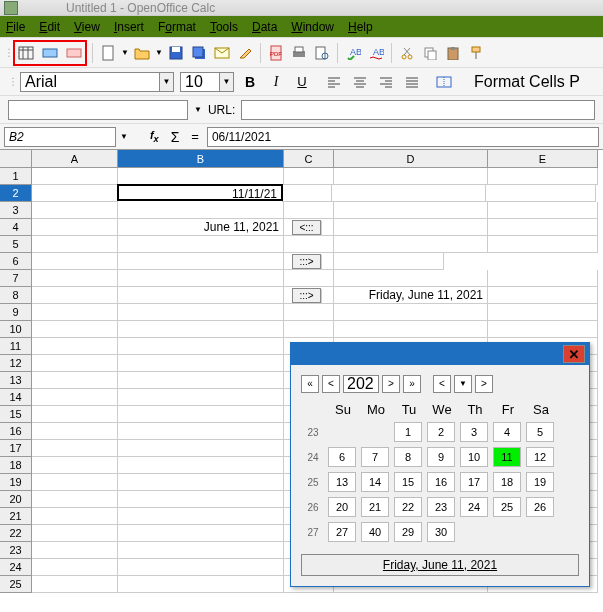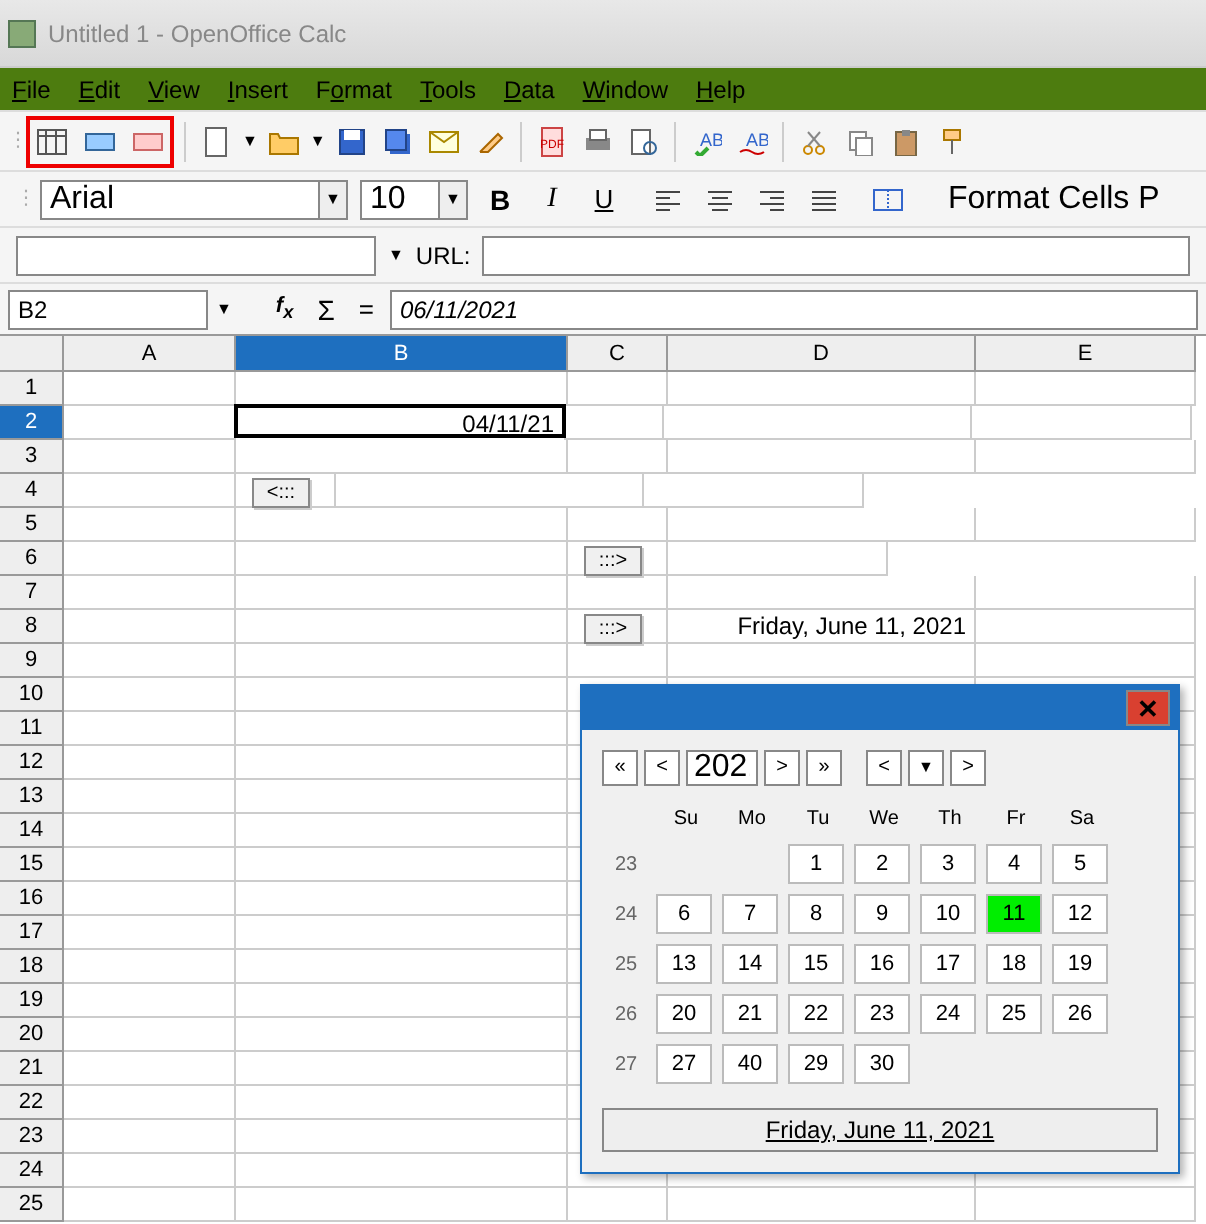--- a/index.html
+++ b/index.html
@@ -1,38 +1,38 @@
 <!DOCTYPE html>
 <html><head>
 <meta charset="utf-8">
 <style>
 * { box-sizing: border-box; margin: 0; padding: 0; }
 body { font-family: Arial, sans-serif; font-size: 11px; background: #fff; width: 603px; height: 612px; overflow: hidden; position: relative; }
-.titlebar { background: linear-gradient(#e8e8e8, #d8d8d8); height: 34px; display: flex; align-items: center; padding: 0 4px; color: #888; font-size: 12px; border-bottom: 1px solid #ccc; }
+.titlebar { background: linear-gradient(#e8e8e8, #d8d8d8); height: 16px; display: flex; align-items: center; padding: 0 4px; color: #888; font-size: 12px; border-bottom: 1px solid #ccc; gap: 42px; }
 .titlebar .icon { width: 14px; height: 14px; background: #8a7; border: 1px solid #575; margin-right: 6px; }
 .menubar { background: #4d7c0f; height: 22px; display: flex; align-items: center; padding: 0 6px; border-bottom: 1px solid #ddd; }
 .menubar span { margin-right: 14px; cursor: default; font-size: 12px; }
 .menubar span u { text-decoration: underline; }
 .toolbar { background: #f5f5f5; height: 30px; display: flex; align-items: center; padding: 0 4px; border-bottom: 1px solid #ddd; gap: 3px; }
 .toolbar .sep { width: 1px; height: 20px; background: #ccc; margin: 0 2px; }
 .tb-btn { width: 20px; height: 20px; display: flex; align-items: center; justify-content: center; border: 1px solid transparent; }
 .redbox { border: 2px solid #e00; padding: 1px; display: flex; gap: 4px; }
 .fontbar { background: #f5f5f5; height: 28px; display: flex; align-items: center; padding: 0 8px; border-bottom: 1px solid #ddd; gap: 6px; }
 .fontbar input[type=text] { height: 20px; border: 1px solid #888; padding: 0 4px; font-size: 16px; }
 .fontname { width: 140px; }
 .fontsize { width: 40px; }
 .dropbtn { width: 14px; height: 20px; border: 1px solid #888; border-left: none; background: #eee; display: flex; align-items: center; justify-content: center; font-size: 8px; }
 .urlbar { background: #f5f5f5; height: 28px; display: flex; align-items: center; padding: 0 8px; border-bottom: 1px solid #ddd; gap: 6px; }
 .urlbar input { height: 20px; border: 1px solid #888; padding: 0 4px; }
 .formulabar { background: #f5f5f5; height: 26px; display: flex; align-items: center; padding: 0 4px; border-bottom: 1px solid #999; gap: 4px; }
-.cellref { width: 100px; height: 20px; border: 1px solid #888; padding: 0 4px; font-size: 12px; }
+.cellref { width: 112px; height: 20px; border: 1px solid #888; padding: 0 4px; font-size: 12px; font-style: italic; }
 .fx { font-style: italic; font-weight: bold; margin: 0 4px; }
 .sigma { font-size: 14px; margin: 0 4px; }
 .formulabar .eq { font-size: 13px; margin: 0 4px; }
-.formulainput { flex: 1; height: 20px; border: 1px solid #888; padding: 0 4px; font-size: 12px; font-style: italic; }
+.formulainput { flex: 1; height: 20px; border: 1px solid #888; padding: 0 4px; font-size: 12px; }
 .grid { position: relative; }
 .colheaders { display: flex; height: 18px; }
 .corner { width: 32px; height: 18px; background: #eee; border-right: 1px solid #999; border-bottom: 1px solid #999; }
 .colh { height: 18px; background: #eee; border-right: 1px solid #999; border-bottom: 1px solid #999; text-align: center; line-height: 18px; font-size: 11px; }
 .colA { width: 86px; }
 .colB { width: 166px; }
 .colC { width: 50px; }
 .colD { width: 154px; }
 .colE { width: 110px; }
 .colh.sel { background: #1e6fbf; color: #fff; }
@@ -48,21 +48,21 @@
 .calendar { position: absolute; left: 290px; top: 342px; width: 300px; background: #f0f0f0; border: 1px solid #1e6fbf; box-shadow: 2px 2px 4px rgba(0,0,0,0.3); z-index: 100; }
 .cal-titlebar { background: #1e6fbf; height: 22px; position: relative; }
 .cal-close { position: absolute; right: 4px; top: 2px; width: 22px; height: 18px; background: #d94030; color: #000; text-align: center; line-height: 18px; font-weight: bold; font-size: 13px; border: 1px solid #888; }
 .cal-body { padding: 10px; background: #f0f0f0; }
 .cal-nav { display: flex; gap: 3px; align-items: center; margin-bottom: 8px; }
 .cal-nav .navbtn { width: 18px; height: 18px; border: 1px solid #888; background: #fff; text-align: center; line-height: 16px; font-size: 10px; cursor: pointer; }
 .cal-nav input { height: 18px; border: 1px solid #888; padding: 0 3px; font-size: 16px; }
 .yearbox { width: 36px; }
 .monthbox { width: 86px; text-align: center; }
 .cal-grid { display: grid; grid-template-columns: 24px repeat(7, 30px); gap: 3px; margin-bottom: 10px; }
-.cal-dh { text-align: center; font-size: 10px; height: 18px; line-height: 18px; }
+.cal-dh { text-align: center; font-size: 13px; height: 18px; line-height: 18px; }
 .cal-wn { text-align: center; font-size: 10px; color: #666; height: 22px; line-height: 22px; }
 .cal-day { width: 28px; height: 20px; border: 1px solid #bbb; background: #fff; text-align: center; line-height: 18px; font-size: 11px; cursor: pointer; }
 .cal-day.empty { border: none; background: transparent; }
 .cal-day.today { background: #0e0; }
 .cal-footer { border: 1px solid #888; background: #eee; text-align: center; padding: 3px; font-size: 12px; text-decoration: underline; }
 .grip { width: 6px; color: #aaa; font-size: 10px; line-height: 5px; }
 .format-cells { font-size: 16px; margin-left: 8px; }
 </style>
 </head>
 <body>
@@ -291,36 +291,37 @@
         <div class="rowh">1</div>
         <div class="cell colA"></div>
         <div class="cell colB"></div>
         <div class="cell colC"></div>
         <div class="cell colD"></div>
         <div class="cell colE"></div>
       </div>
       <div class="row">
         <div class="rowh sel">2</div>
         <div class="cell colA"></div>
-        <div class="cell colB selcell">04/11/21</div>
+        <div class="cell colB selcell">11/11/21</div>
         <div class="cell colC"></div>
         <div class="cell colD"></div>
         <div class="cell colE"></div>
       </div>
       <div class="row">
         <div class="rowh">3</div>
         <div class="cell colA"></div>
         <div class="cell colB"></div>
         <div class="cell colC"></div>
         <div class="cell colD"></div>
         <div class="cell colE"></div>
       </div>
       <div class="row">
         <div class="rowh">4</div>
         <div class="cell colA"></div>
+        <div class="cell colB">June 11, 2021</div>
         <div class="cell colC center"><span class="minibtn">&lt;:::</span></div>
         <div class="cell colD"></div>
         <div class="cell colE"></div>
       </div>
       <div class="row">
         <div class="rowh">5</div>
         <div class="cell colA"></div>
         <div class="cell colB"></div>
         <div class="cell colC"></div>
         <div class="cell colD"></div>

